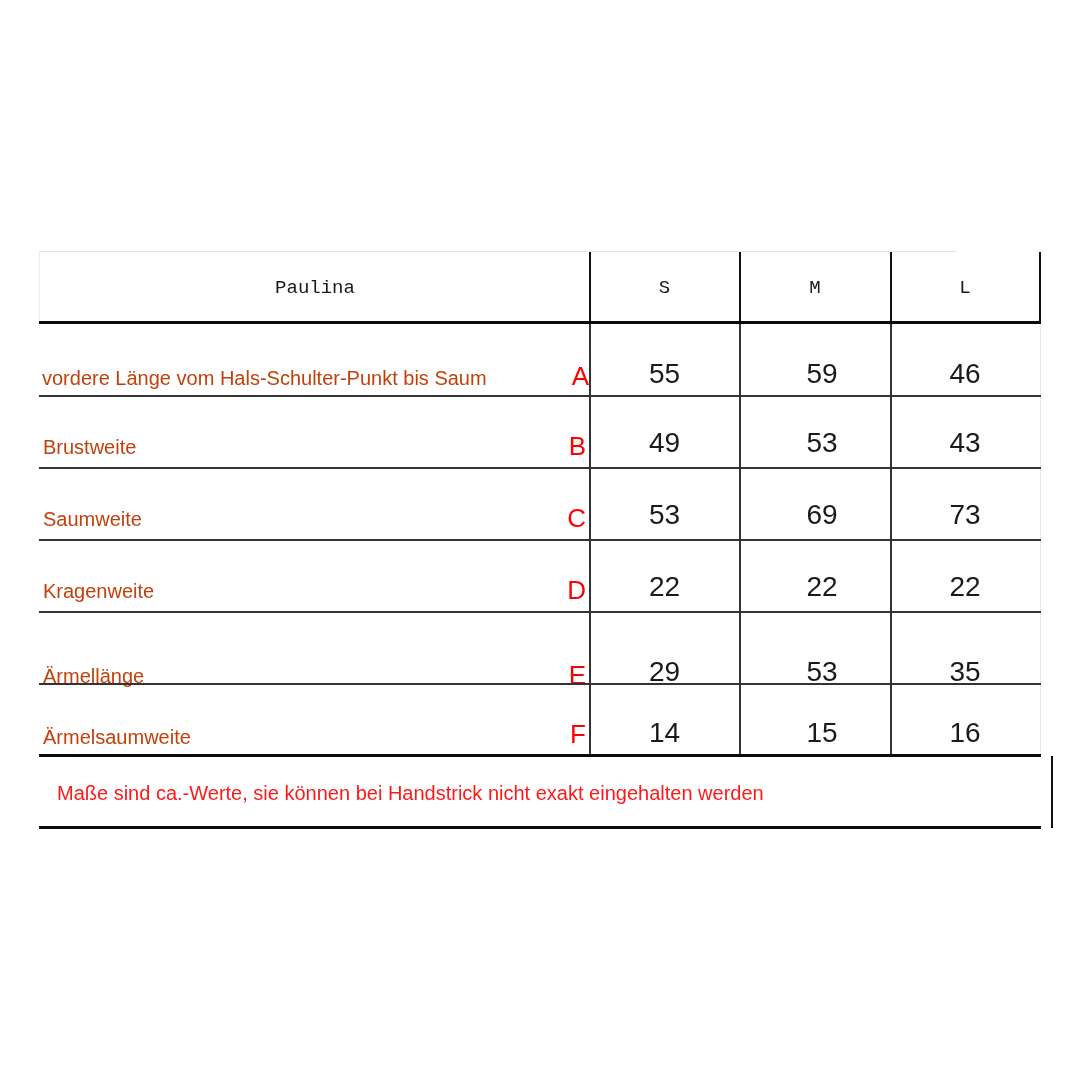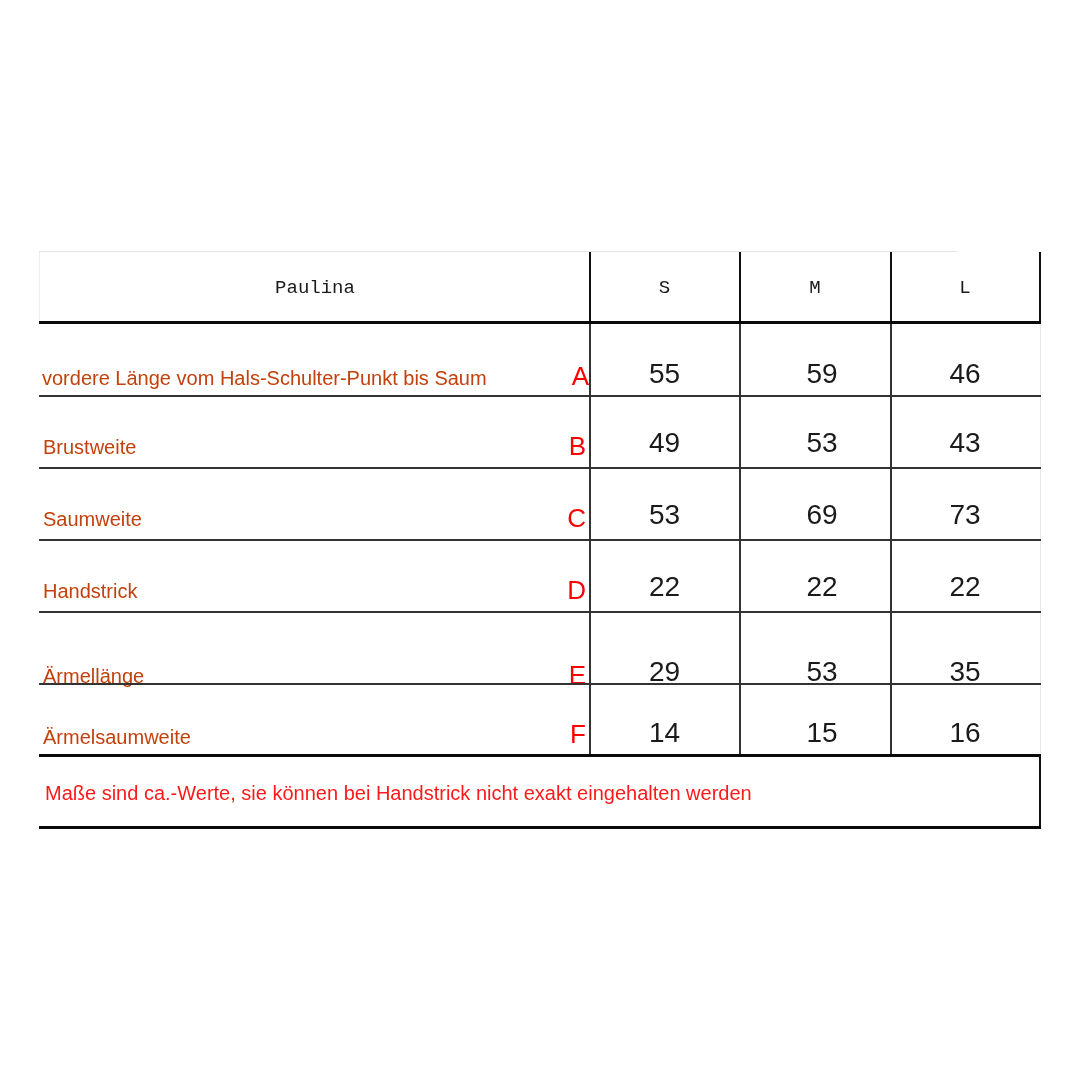--- a/index.html
+++ b/index.html
@@ -90,21 +90,21 @@
       font-size: 28px;
       text-align: center;
       color: #1a1a1a;
     }
     .val.s { left: 551px; width: 149px; }
     .val.m { left: 708px; width: 150px; }
     .val.l { left: 852px; width: 148px; }
 
     .note-row {
       position: absolute;
-      left: 0;
+      left: 12px;
       top: 505px;
       width: 1002px;
       height: 72px;
       border-right: 2px solid #111;
       box-sizing: border-box;
     }
     .note {
       position: absolute;
       left: 6px;
       top: 26px;
@@ -158,21 +158,21 @@
   <div class="row" style="top:218px;">
     <span class="label">Saumweite</span>
     <span class="letter">C</span>
     <span class="val s">53</span>
     <span class="val m">69</span>
     <span class="val l">73</span>
   </div>
   <div class="hline" style="top:288px; height:2px; background:#333;"></div>
 
   <div class="row" style="top:290px;">
-    <span class="label">Handstrick</span>
+    <span class="label">Kragenweite</span>
     <span class="letter">D</span>
     <span class="val s">22</span>
     <span class="val m">22</span>
     <span class="val l">22</span>
   </div>
   <div class="hline" style="top:360px; height:2px; background:#333;"></div>
 
   <div class="row" style="top:362px;margin-top:13px;">
     <span class="label">Ärmellänge</span>
     <span class="letter">E</span>

